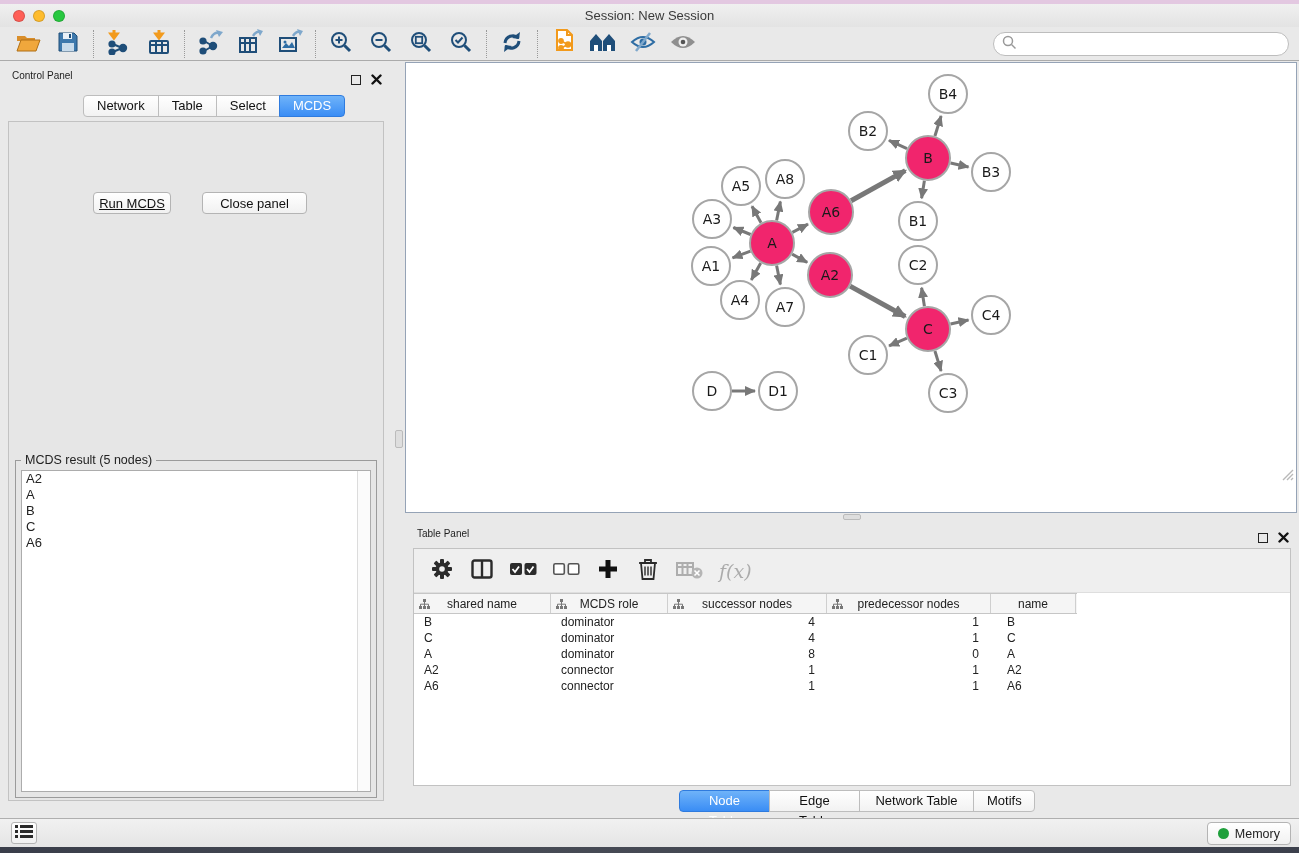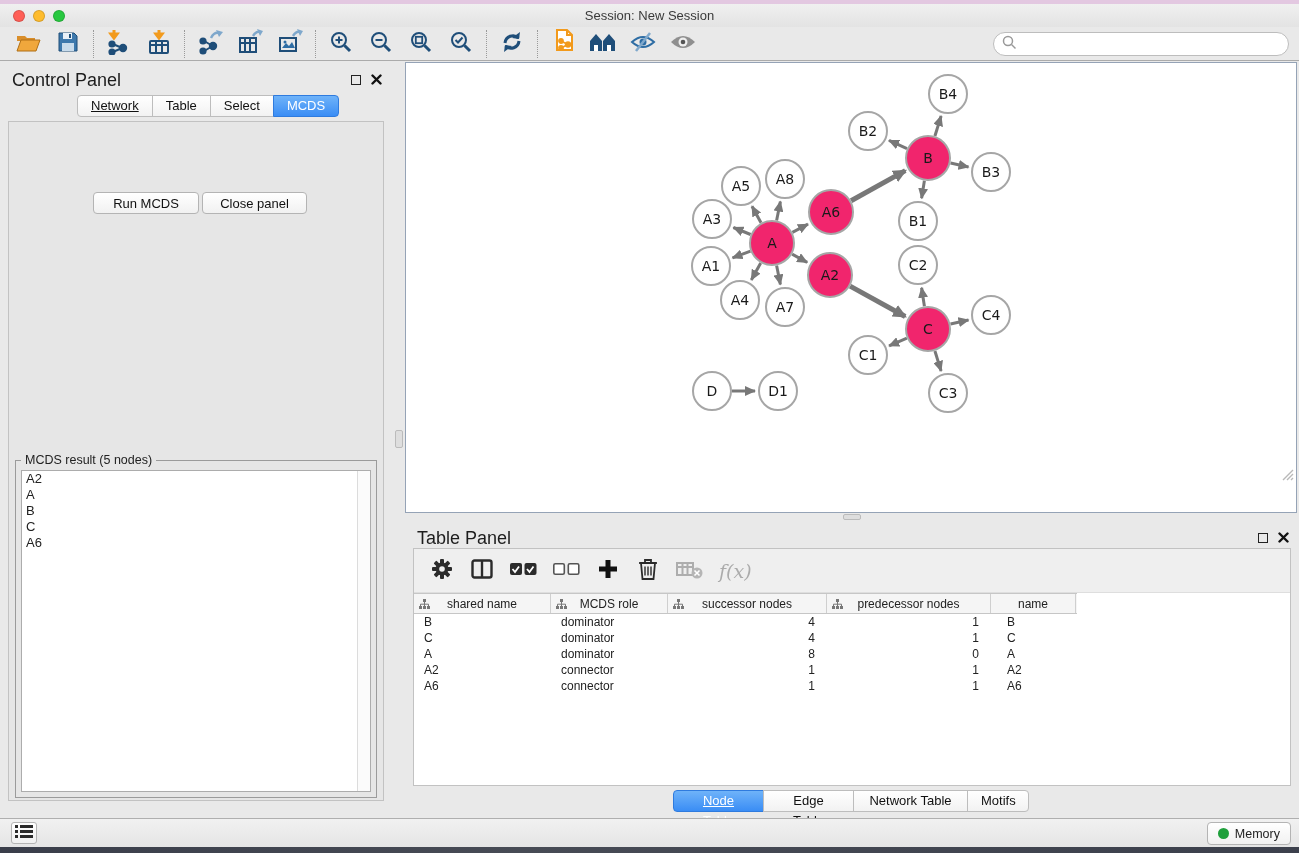--- a/index.html
+++ b/index.html
@@ -15,26 +15,26 @@
   #titlebar .win-title { text-align:center; line-height:23px; font-size:13px; color:#3a3a3a; }
 
   #toolbar { position:absolute; left:0; top:27px; width:1299px; height:34px; background:#E9E9E9; border-bottom:1px solid #ABABAB; display:flex; align-items:center; padding-left:8px; }
   .tb-btn { width:40px; height:30px; display:flex; align-items:center; justify-content:center; }
   .tb-sep { height:28px; border-left:1px dotted #9a9a9a; margin:0 5px; }
   .search { position:absolute; right:10px; top:5px; width:296px; height:24px; background:#fff; border:1px solid #BDBDBD; border-radius:13px; display:flex; align-items:center; padding-left:8px; }
   .search input { border:none; outline:none; background:transparent; flex:1; font-size:13px; font-family:"Liberation Sans",sans-serif; }
 
   
   .cp { position:absolute; left:0; top:62px; width:392px; height:756px; background:#E9E9E9; }
-  .cp-title, .tp-title { position:absolute; left:12px; top:8px; font-size:18px; color:#1d1d1d; }
+  .cp-title, .tp-title { position:absolute; left:12px; top:8px; font-size:10px; color:#1d1d1d; }
   .panel-icons { position:absolute; right:10px; top:9px; display:flex; gap:10px; align-items:center; }
   .float-box { width:10px; height:10px; border:1.6px solid #222; display:inline-block; }
   .cp-tabs { position:absolute; left:77px; top:33px; display:flex; }
   .seg { height:22px; line-height:20px; padding:0 13px; font-size:13px; background:linear-gradient(#FFFFFF,#F2F2F2); border:1px solid #BDBDBD; margin-left:-1px; color:#111; }
-  .seg:first-child { border-radius:4px 0 0 4px; margin-left:0;text-decoration:underline; }
+  .seg:first-child { border-radius:4px 0 0 4px; margin-left:6px; }
   .seg:last-child { border-radius:0 4px 4px 0; }
   .seg.active { background:linear-gradient(#6FB3F9,#3A8DF5); border-color:#2F7BDE; color:#fff; }
   .cp-inner { position:absolute; left:8px; top:59px; width:376px; height:680px; background:#E6E6E6; border:1px solid #C2C2C2; }
   .opt-label { position:absolute; left:0; right:0; top:13px; text-align:center; font-size:13px; }
   .select-box { position:absolute; left:36px; top:36px; width:312px; height:23px; background:#fff; border:1px solid #ABABAB; border-radius:4px; display:flex; align-items:center; padding-left:9px; font-size:13px; overflow:hidden; }
   .stepper { margin-left:auto; width:19px; height:100%; background:linear-gradient(#6FB3F9,#3A8DF5); display:flex; flex-direction:column; align-items:center; justify-content:center; gap:3px; border-radius:0 3px 3px 0; }
   .tri-up { width:0; height:0; border-left:3.5px solid transparent; border-right:3.5px solid transparent; border-bottom:4px solid #fff; }
   .tri-dn { width:0; height:0; border-left:3.5px solid transparent; border-right:3.5px solid transparent; border-top:4px solid #fff; }
   .mac-btn { position:absolute; height:22px; background:linear-gradient(#FFFFFF,#F1F1F1); border:1px solid #B4B4B4; border-radius:4px; font-size:13px; font-family:"Liberation Sans",sans-serif; color:#111; }
   .group-box { position:absolute; left:6px; top:338px; width:362px; height:338px; border:1px solid #9B9B9B;padding-left:8px; }
@@ -245,21 +245,21 @@
           <path d="M1.5 1.5l8 8M9.5 1.5l-8 8" stroke="#111" stroke-width="2.4" stroke-linecap="round"></path>
         </svg></span>
   </div>
   <div class="cp-tabs">
     <div class="seg">Network</div>
     <div class="seg">Table</div>
     <div class="seg">Select</div>
     <div class="seg active">MCDS</div>
   </div>
   <div class="cp-inner">
-    <button class="mac-btn" style="left:84px; top:70px; width:106px;">Run MCDS</button>
+    <button class="mac-btn" style="left:84px; top:70px; width:78px;text-decoration:underline;">Run MCDS</button>
     <button class="mac-btn" style="left:193px; top:70px; width:105px;">Close panel</button>
     <div class="group-box">
       <span class="group-legend">MCDS result (5 nodes)</span>
       <div class="mcds-listbox">
         <div id="mcds-list">
             <div class="mcds-item">A2</div>
             <div class="mcds-item">A</div>
             <div class="mcds-item">B</div>
             <div class="mcds-item">C</div>
             <div class="mcds-item">A6</div>

